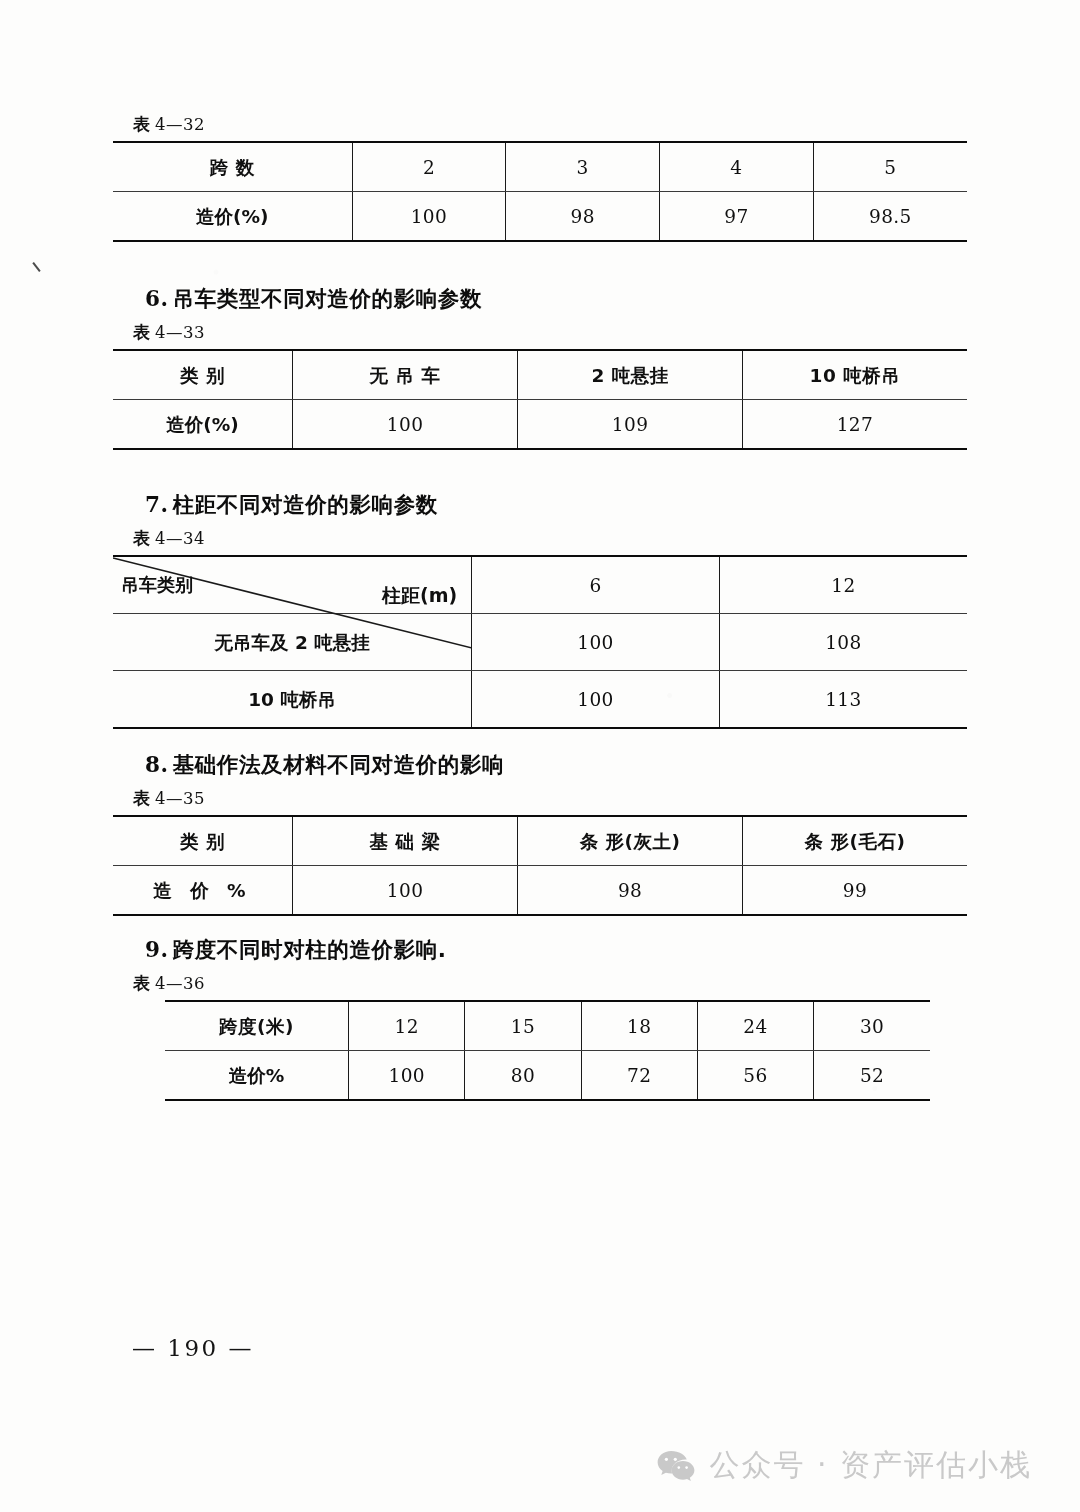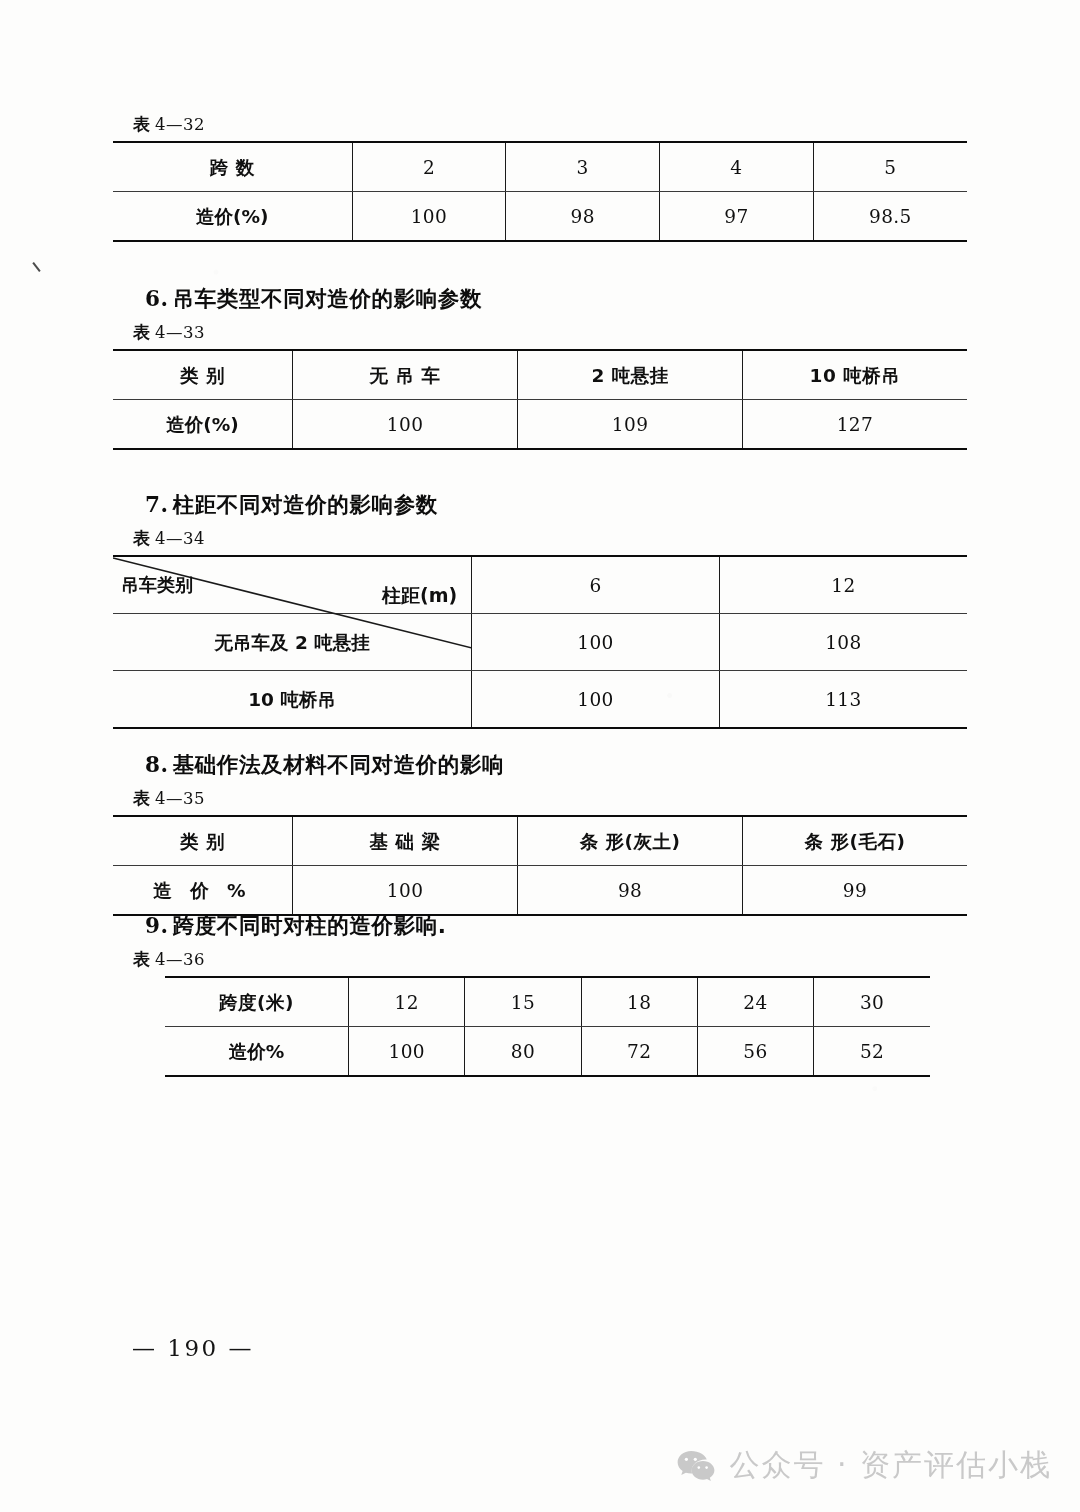--- a/index.html
+++ b/index.html
@@ -165,21 +165,21 @@
     left: 132px;
     top: 1335px;
     font-family: "DejaVu Serif", "Liberation Serif", serif;
     font-size: 23px;
     letter-spacing: 2.5px;
     color: #141414;
   }
 
   .watermark {
     position: absolute;
-    right: 28px;
+    right: 48px;
     bottom: 26px;
     display: flex;
     align-items: center;
     gap: 13px;
     color: #c9c9c9;
     font-size: 30px;
     letter-spacing: 2px;
     user-select: none;
   }
   .watermark .wechat {
@@ -320,21 +320,21 @@
         <tr>
           <td class="zh-lbl sp1">造  价  %</td>
           <td class="num">100</td>
           <td class="num">98</td>
           <td class="num">99</td>
         </tr>
       </tbody>
     </table>
   </div>
 
-  <div class="section" style="top:911px; left:165px; width:765px;">
+  <div class="section" style="top:935px; left:165px; width:765px;">
     <p class="sec-title" style="margin-left:-20px;">
       <span class="num">9.</span><span>跨度不同时对柱的造价影响.</span>
     </p>
     <p class="tbl-no" style="margin-left:-32px;">
       <span class="zh">表</span><span class="code">4—36</span>
     </p>
     <table class="doc t36">
       <colgroup>
           <col style="width:24%">
           <col style="width:15.2%">

